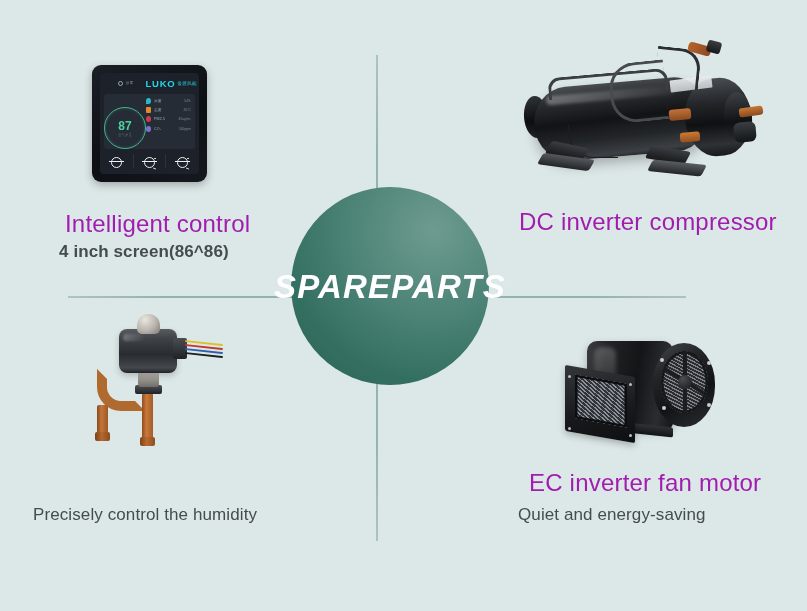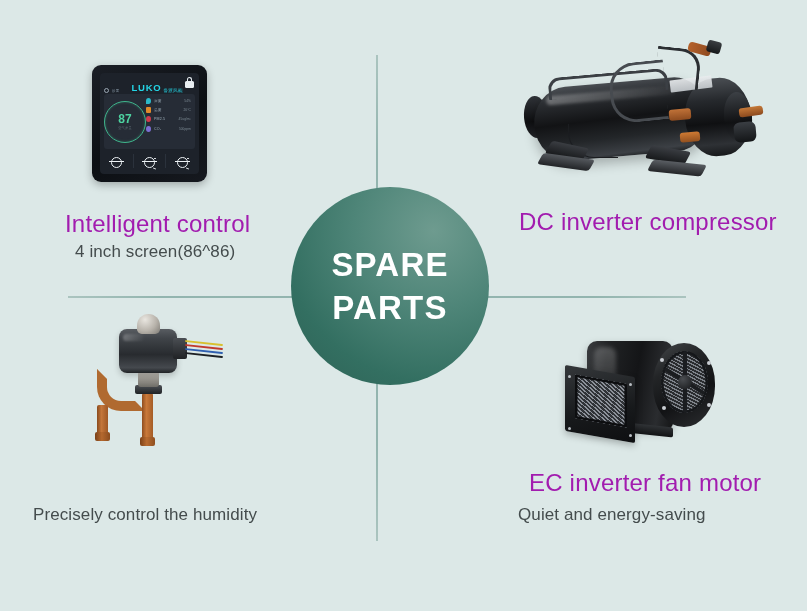--- a/index.html
+++ b/index.html
@@ -21,60 +21,61 @@
     position:absolute;left:68px;top:296px;width:618px;height:2px;
     background:linear-gradient(to right,#a8c2bd,#8fb2ac 15%,#8fb2ac 85%,#a8c2bd);
     opacity:.95;
   }
 
   
   .center-circle{
     position:absolute;left:291px;top:187px;width:198px;height:198px;
     border-radius:50%;
     background:radial-gradient(circle at 72% 22%, #6e9b8f 0%, #4e8578 38%, #336f61 72%, #2e6155 100%);
-    display:flex;flex-direction:column;align-items:center;justify-content:center;
+    display:flex;flex-direction:row;align-items:center;justify-content:center;
     z-index:5;
+    font-style:italic;
   }
   .center-circle .cc-line{
     color:#ffffff;font-weight:bold;font-size:33px;letter-spacing:1.2px;
     line-height:43px;text-align:center;
   }
 
   
   .q-title{
     position:absolute;font-size:24px;color:#a21caf;font-weight:400;
     letter-spacing:.2px;white-space:nowrap;
   }
   .q-sub{
     position:absolute;font-size:17px;color:#444c4d;font-weight:400;
     letter-spacing:.1px;white-space:nowrap;
   }
   #t-tl{left:65px;top:210px;}
-  #s-tl{left:75px;top:242px;}
+  #s-tl{left:59px;top:242px;font-weight:bold;}
   #t-tr{left:519px;top:208px;}
   #s-tr{left:552px;top:242px;}
   #t-bl{left:16px;top:469px;}
   #s-bl{left:33px;top:505px;}
   #t-br{left:529px;top:469px;}
   #s-br{left:518px;top:505px;}
 
   
   .thermo{position:absolute;left:92px;top:65px;width:115px;height:117px;}
   .thermo-frame{
     position:absolute;inset:0;border-radius:9px;
     background:linear-gradient(150deg,#1b1f26,#0c0f13 55%,#16191f);
     box-shadow:0 3px 9px rgba(0,0,0,.28);
   }
   .thermo-screen{
     position:absolute;left:8px;top:8px;right:8px;bottom:8px;
     background:#1d222a;border-radius:4px;overflow:hidden;
   }
   .th-top{
-    position:absolute;left:0;top:0;width:100%;height:20px;
-    display:flex;align-items:flex-end;
+    position:absolute;left:14px;top:0;width:100%;height:20px;
+    display:flex;align-items:center;
   }
   .th-gear{
     width:5px;height:5px;margin-left:4px;border-radius:50%;
     border:1px solid #9aa7b3;box-sizing:border-box;
   }
   .th-cn-small{
     margin-left:3px;font-size:3.4px;color:#8ea0ae;letter-spacing:.3px;
   }
   .th-logo{
     margin-left:12px;color:#24d5e6;font-size:9.5px;font-weight:bold;
@@ -92,21 +93,21 @@
   }
   .th-lock .shackle{
     position:absolute;left:2px;top:0;width:5px;height:5px;
     border:1.4px solid #e8eef2;border-bottom:none;border-radius:3px 3px 0 0;
     box-sizing:border-box;
   }
   .th-panel{
     position:absolute;left:4px;top:21px;right:4px;height:55px;
     background:#262c36;border-radius:3px;display:flex;
   }
-  .th-gauge-wrap{width:47%;display:flex;align-items:center;justify-content:center;}
+  .th-gauge-wrap{width:47%;display:flex;align-items:flex-end;justify-content:center;}
   .th-gauge{
     width:40px;height:40px;border-radius:50%;
     border:1.6px solid #3fb58c;
     display:flex;flex-direction:column;align-items:center;justify-content:center;
     box-shadow:0 0 3px rgba(63,181,140,.35) inset;
   }
   .th-gauge .val{color:#4dd2a0;font-size:12px;font-weight:bold;line-height:12px;}
   .th-gauge .unit{color:#5d6b74;font-size:3.2px;margin-top:1px;letter-spacing:.2px;}
   .th-rows{width:53%;padding:4px 2px 0 0;display:flex;flex-direction:column;gap:3.2px;}
   .th-row{display:flex;align-items:center;gap:3px;}

